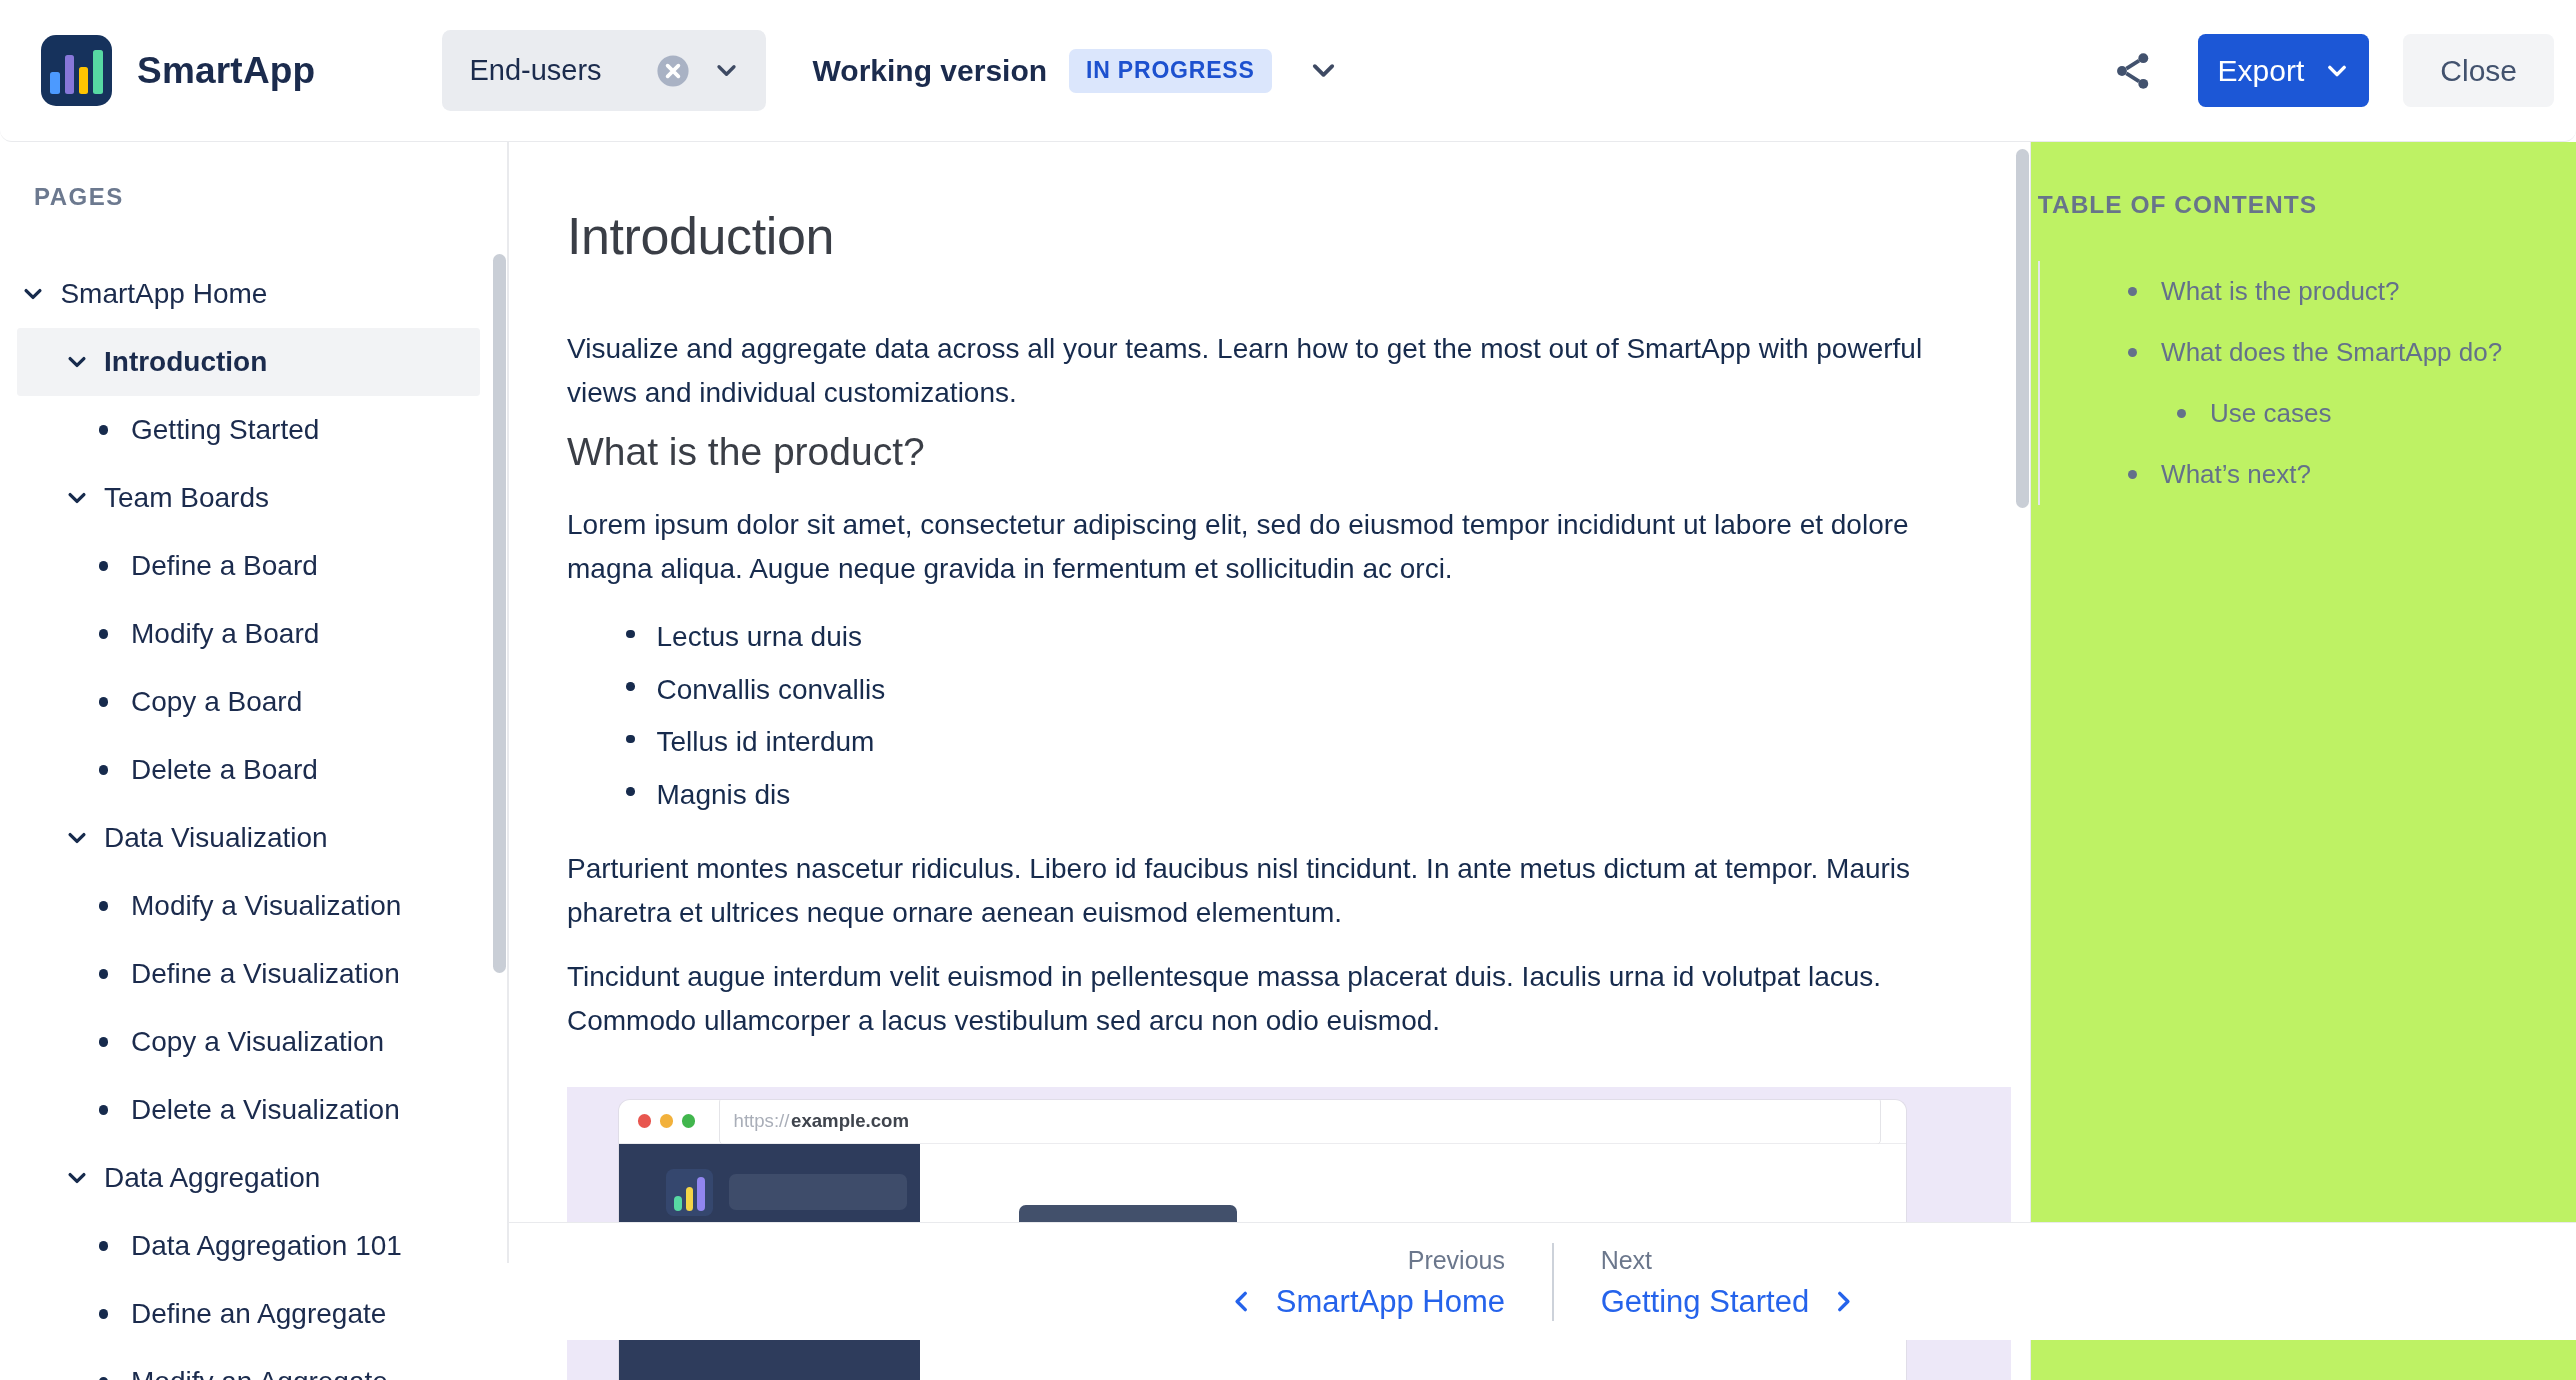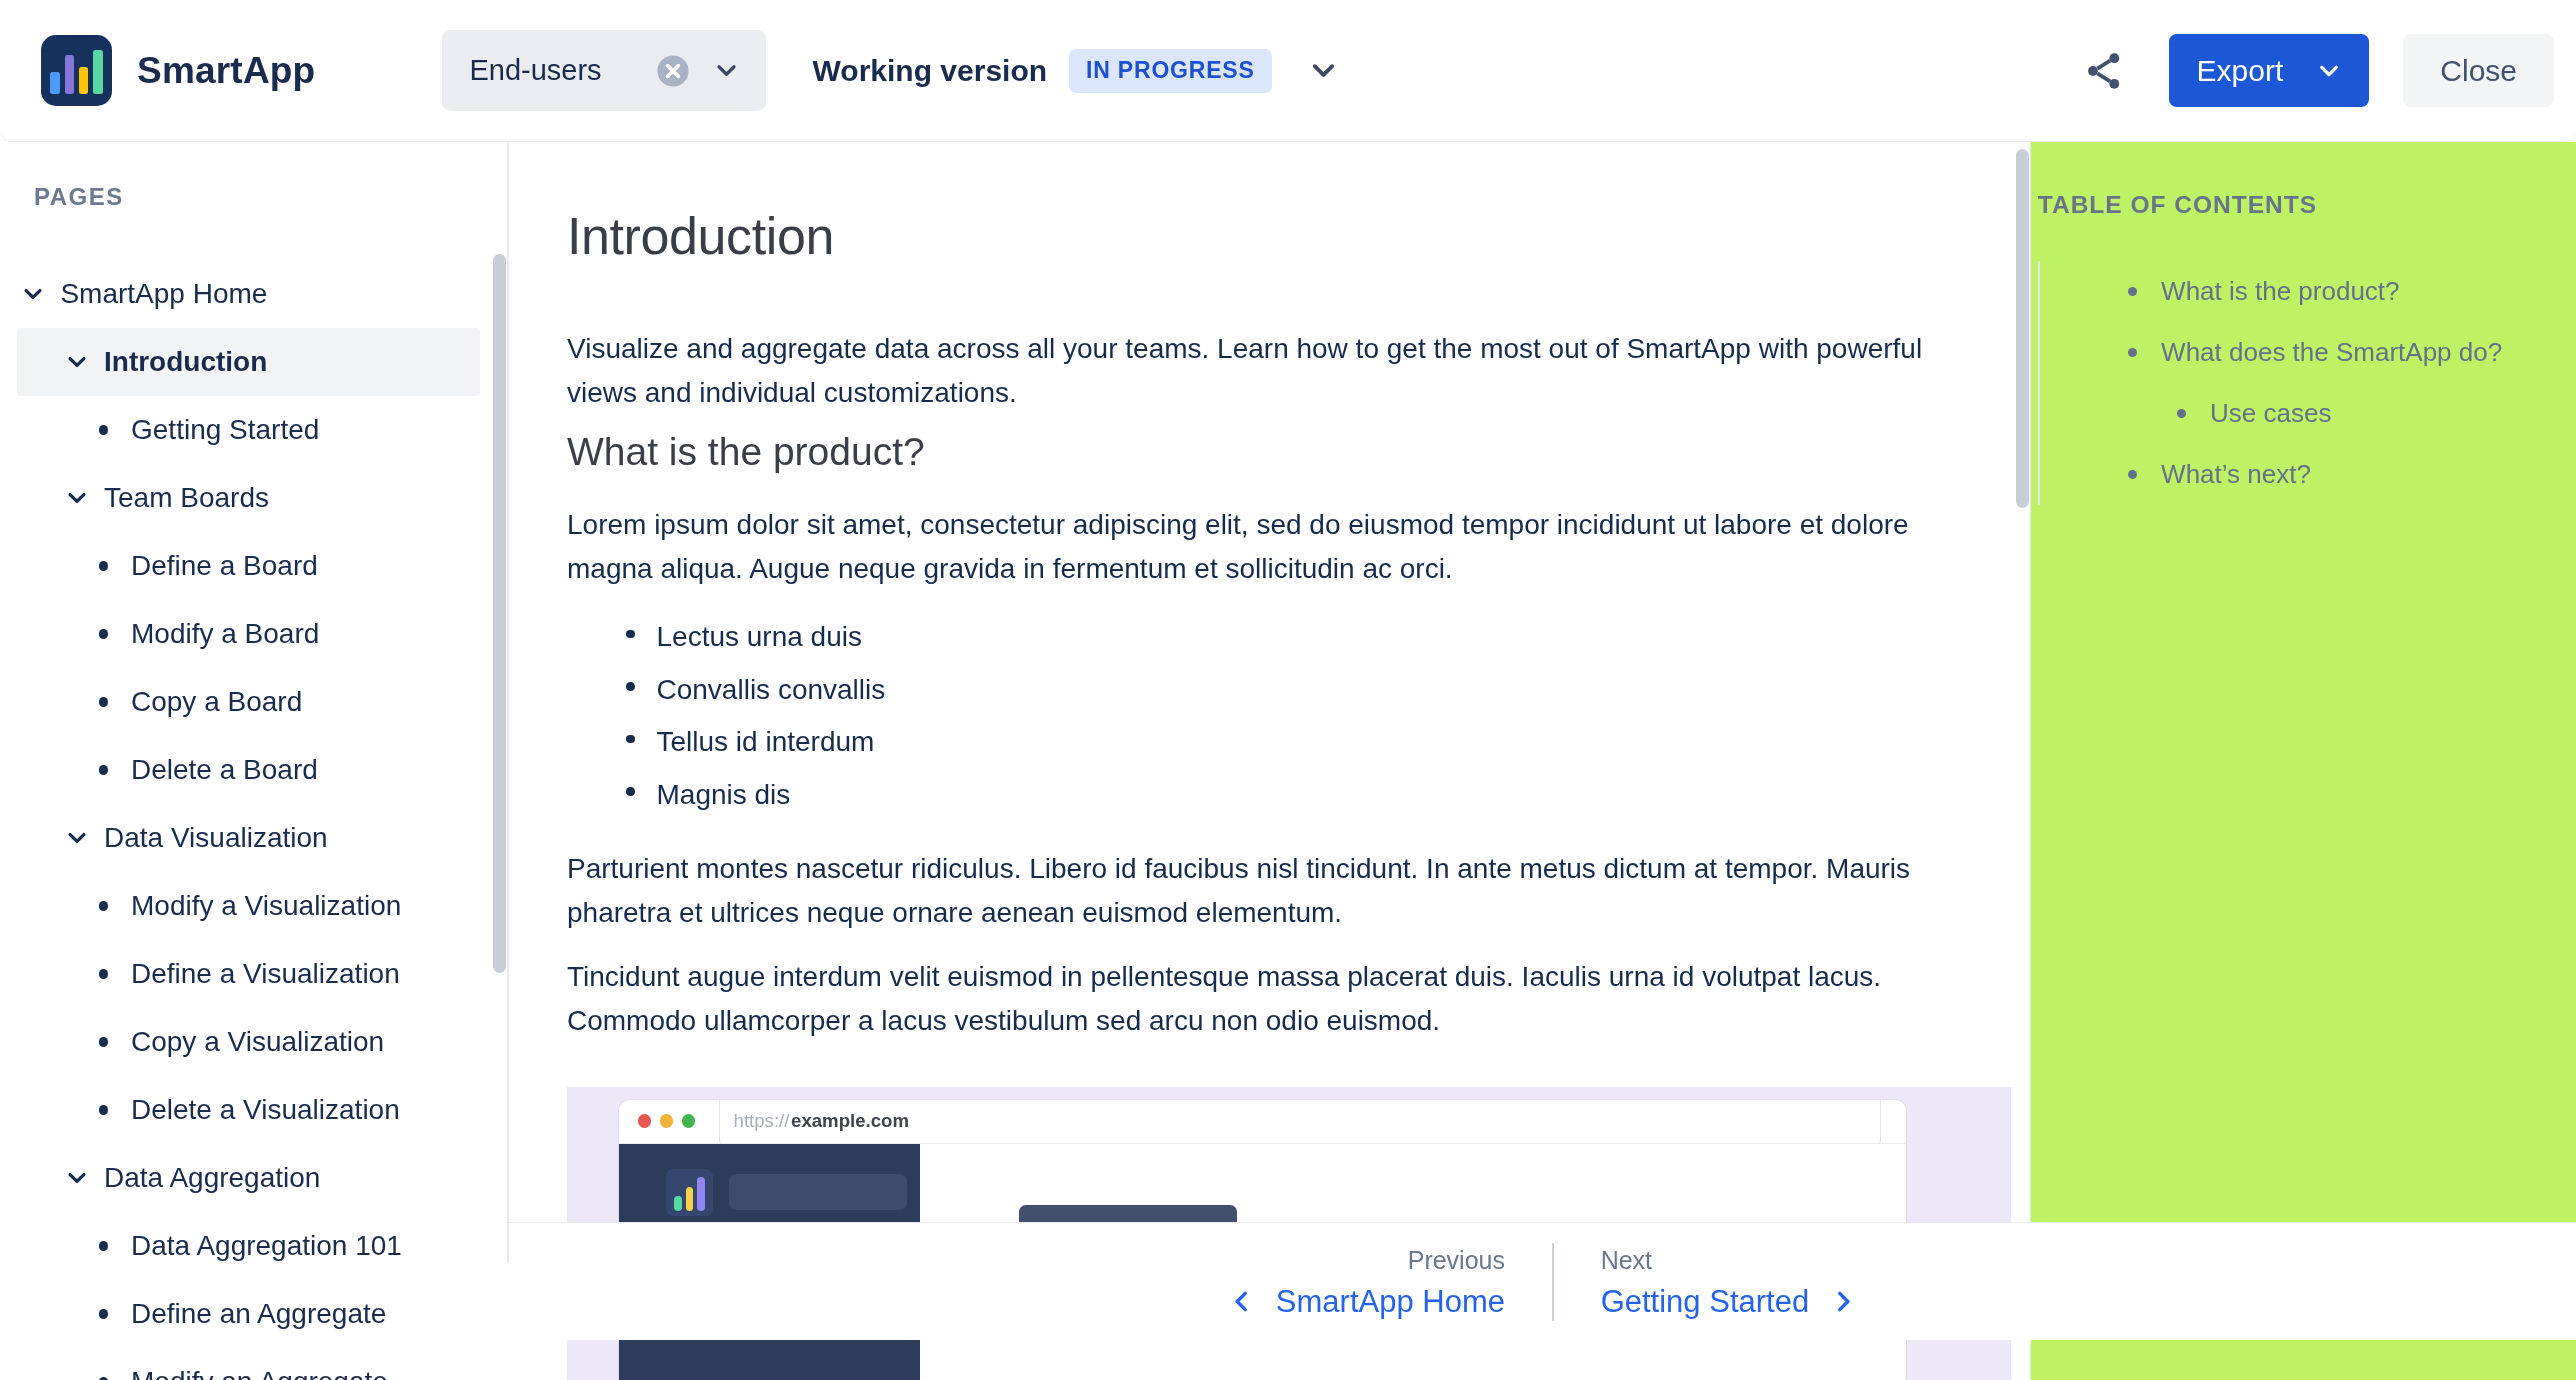--- a/index.html
+++ b/index.html
@@ -43,22 +43,22 @@
     margin-left:22px; background:#DBE6FC; color:#1D51CF; font-size:23px; font-weight:700;
     letter-spacing:0.8px; padding:8.5px 17px; border-radius:6.8px;
   }
   .version-group .chev { margin-left:37px; }
 
   .header-spacer { flex:1; }
   .share-btn { width:47px; height:47px; color:#42526E; margin-right:41px; cursor:pointer;
                display:flex; align-items:center; justify-content:center; }
   .export-btn {
     height:73px; background:#1C57D6; border:none; border-radius:7.6px; color:#fff;
-    font-family:inherit; font-size:30px; display:flex; align-items:center; gap:34px;
-    padding:0 28px; cursor:pointer;
+    font-family:inherit; font-size:30px; display:flex; align-items:center; gap:21px;
+    padding:0 20px; cursor:pointer;
   }
   .export-btn .chev { color:#fff; }
   .close-btn {
     margin-left:34px; height:73px; background:#F3F4F6; border:none; border-radius:7.6px;
     color:#42526E; font-family:inherit; font-size:30px; padding:0 37px; cursor:pointer;
   }
 
   
   .sidebar {
     position:absolute; top:142px; left:0; width:509px; bottom:0; background:#fff;

